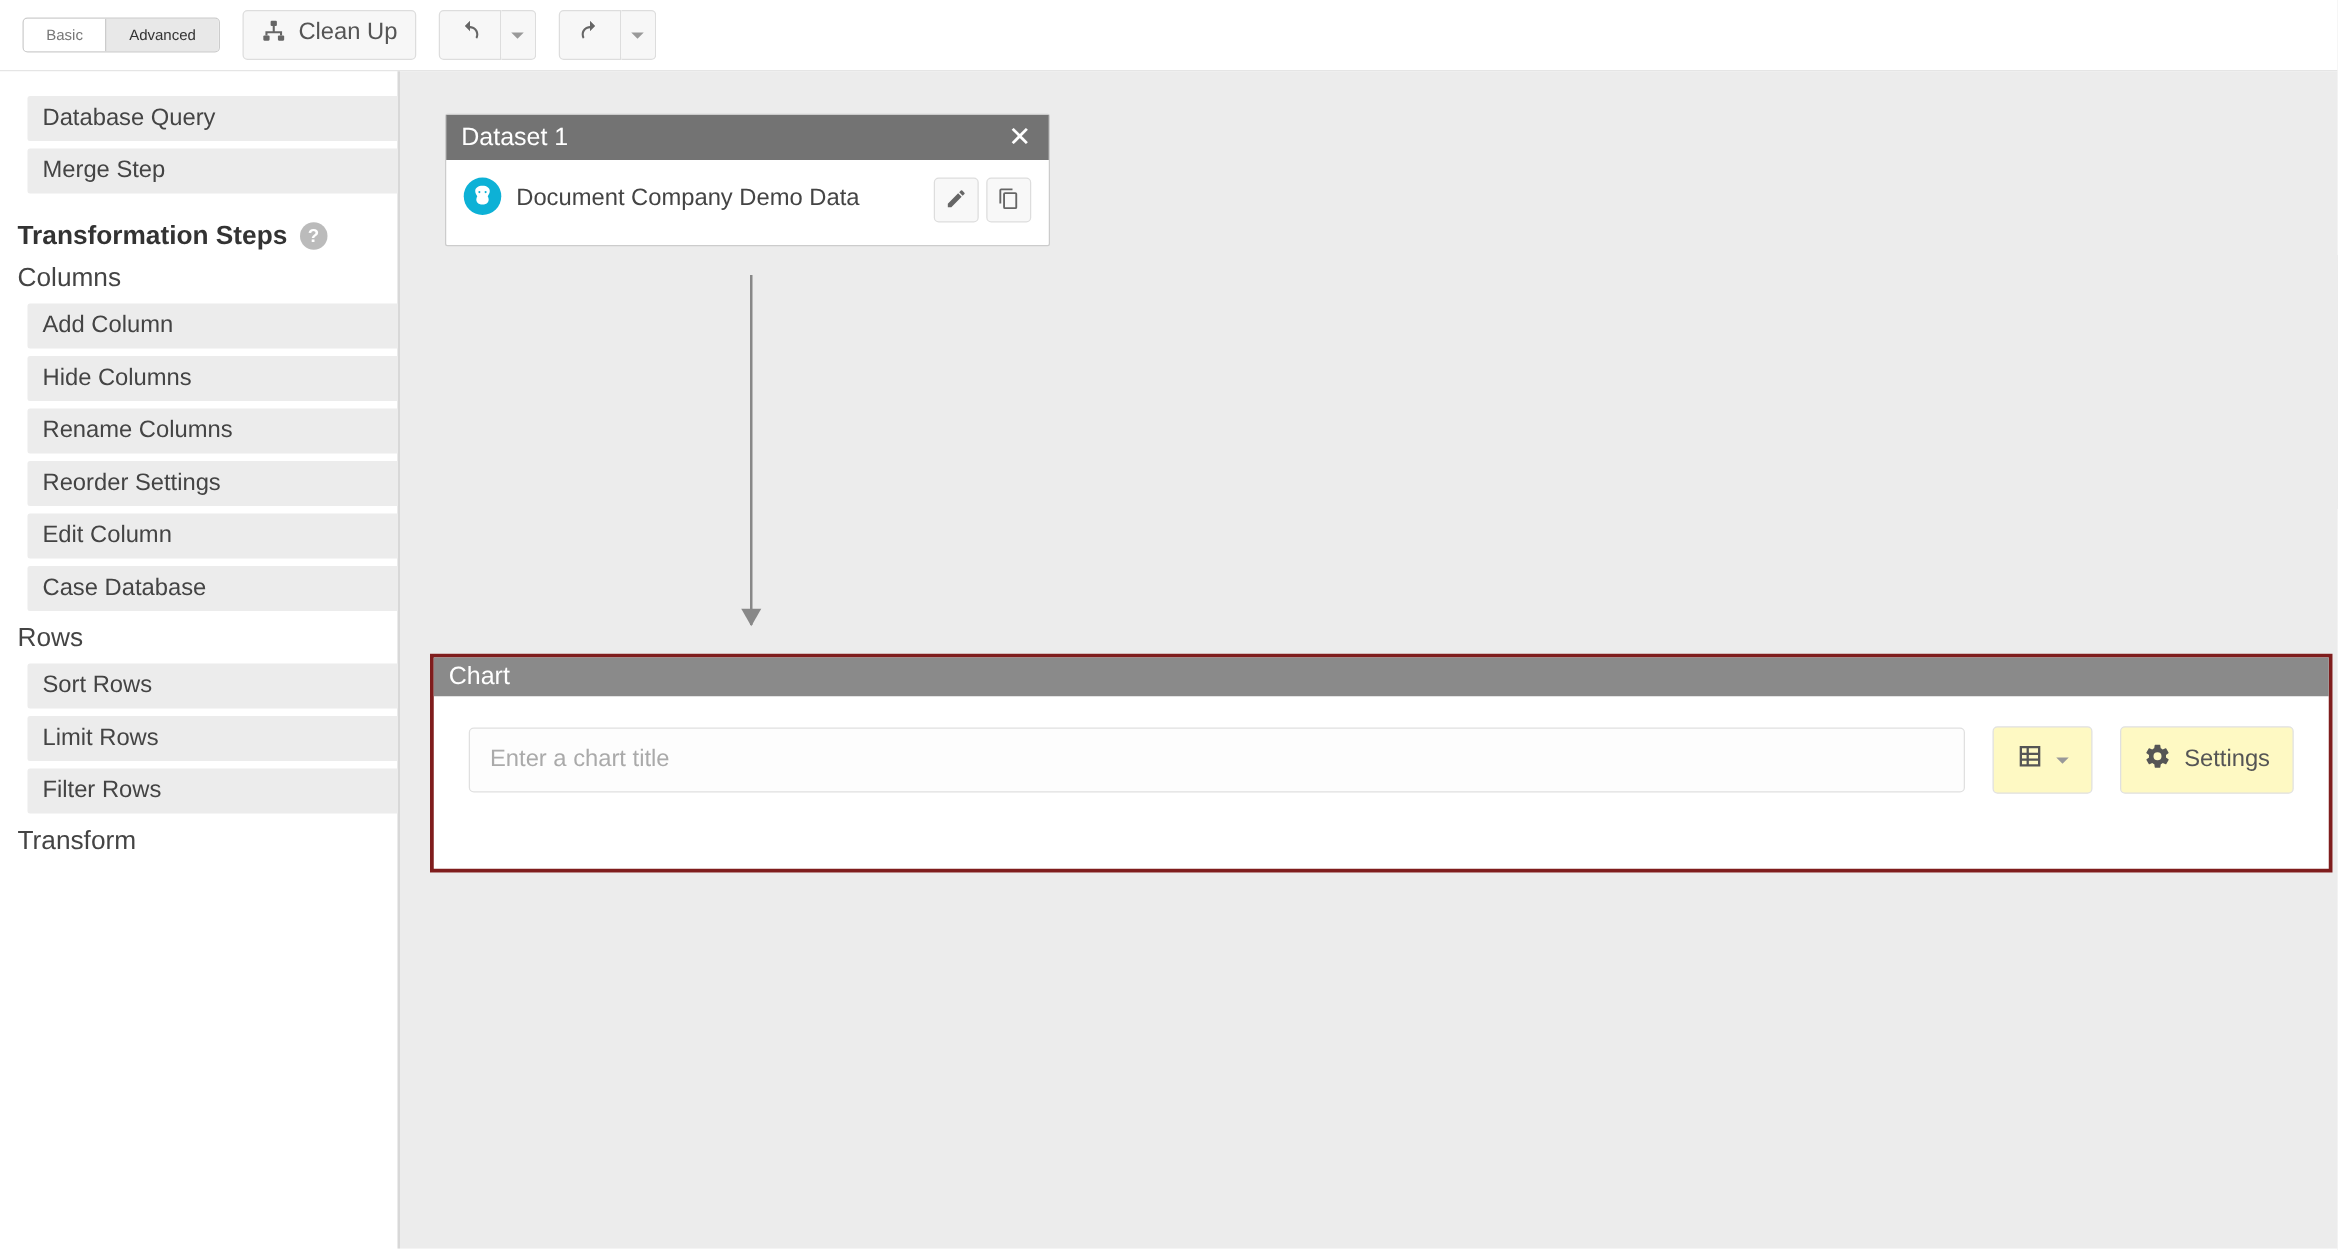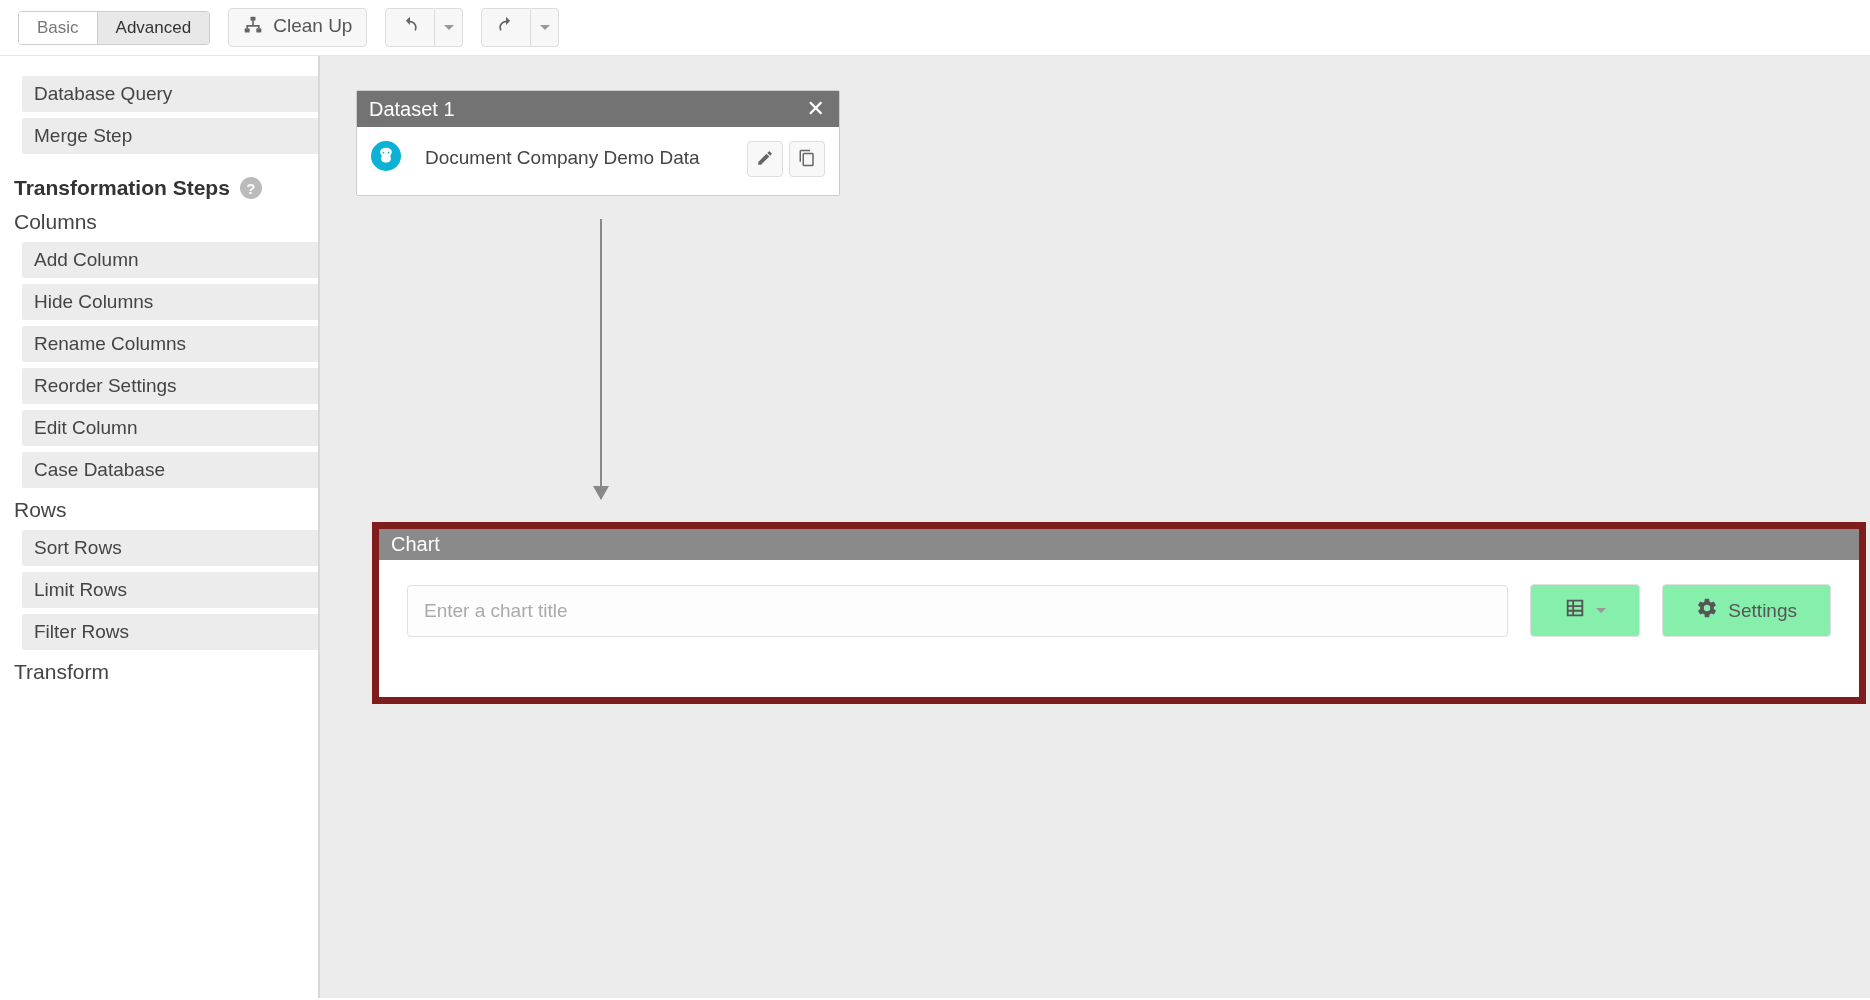--- a/index.html
+++ b/index.html
@@ -23,21 +23,21 @@
     .toggle-group {
       display: inline-flex;
       border: 1px solid #ccc;
       border-radius: 4px;
       overflow: hidden;
     }
     .toggle-btn {
       padding: 6px 18px;
       background: #fff;
       border: none;
-      font-size: 17px;
+      font-size: 12px;
       color: #777;
       cursor: pointer;
     }
     .toggle-btn + .toggle-btn {
       border-left: 1px solid #ccc;
     }
     .toggle-btn.active {
       background: #e8e8e8;
       color: #333;
       font-weight: 400;
@@ -158,21 +158,21 @@
     }
     .close-x {
       font-size: 22px;
       cursor: pointer;
       padding: 0 4px;
     }
     .card-body {
       display: flex;
       align-items: flex-start;
       padding: 14px 14px 18px 14px;
-      gap: 24px;
+      gap: 12px;
     }
     .db-icon {
       flex-shrink: 0;
       width: 30px;
       height: 30px;
       border-radius: 50%;
       background: #0db1d6;
       display: flex;
       align-items: center;
       justify-content: center;
@@ -223,25 +223,25 @@
       bottom: -1px;
       left: -7px;
       width: 0;
       height: 0;
       border-left: 8px solid transparent;
       border-right: 8px solid transparent;
       border-top: 14px solid #888;
     }
     .chart-card {
       position: absolute;
-      left: 52px;
+      left: 24px;
       top: 466px;
       right: 4px;
       background: #fff;
-      border: 7px solid #7f1d1d;
+      border: 3px solid #7f1d1d;
     }
     .card-header-gray {
       background: #8a8a8a;
       color: #fff;
       padding: 4px 12px;
       font-size: 20px;
     }
     .chart-body {
       padding: 24px 28px 60px 28px;
       display: flex;
@@ -257,23 +257,23 @@
       color: #333;
       background: #fdfdfd;
     }
     .chart-title-input::placeholder {
       color: #aaa;
     }
     .chart-btn {
       display: inline-flex;
       align-items: center;
       gap: 10px;
-      padding: 12px 33px;
+      padding: 12px 18px;
       border: 1px solid #e0e0e0;
-      background: #86efac;
+      background: #fef9c3;
       border-radius: 4px;
       font-size: 19px;
       color: #555;
       cursor: pointer;
     }
     .chart-btn svg {
       width: 22px;
       height: 22px;
       fill: #555;
     }

